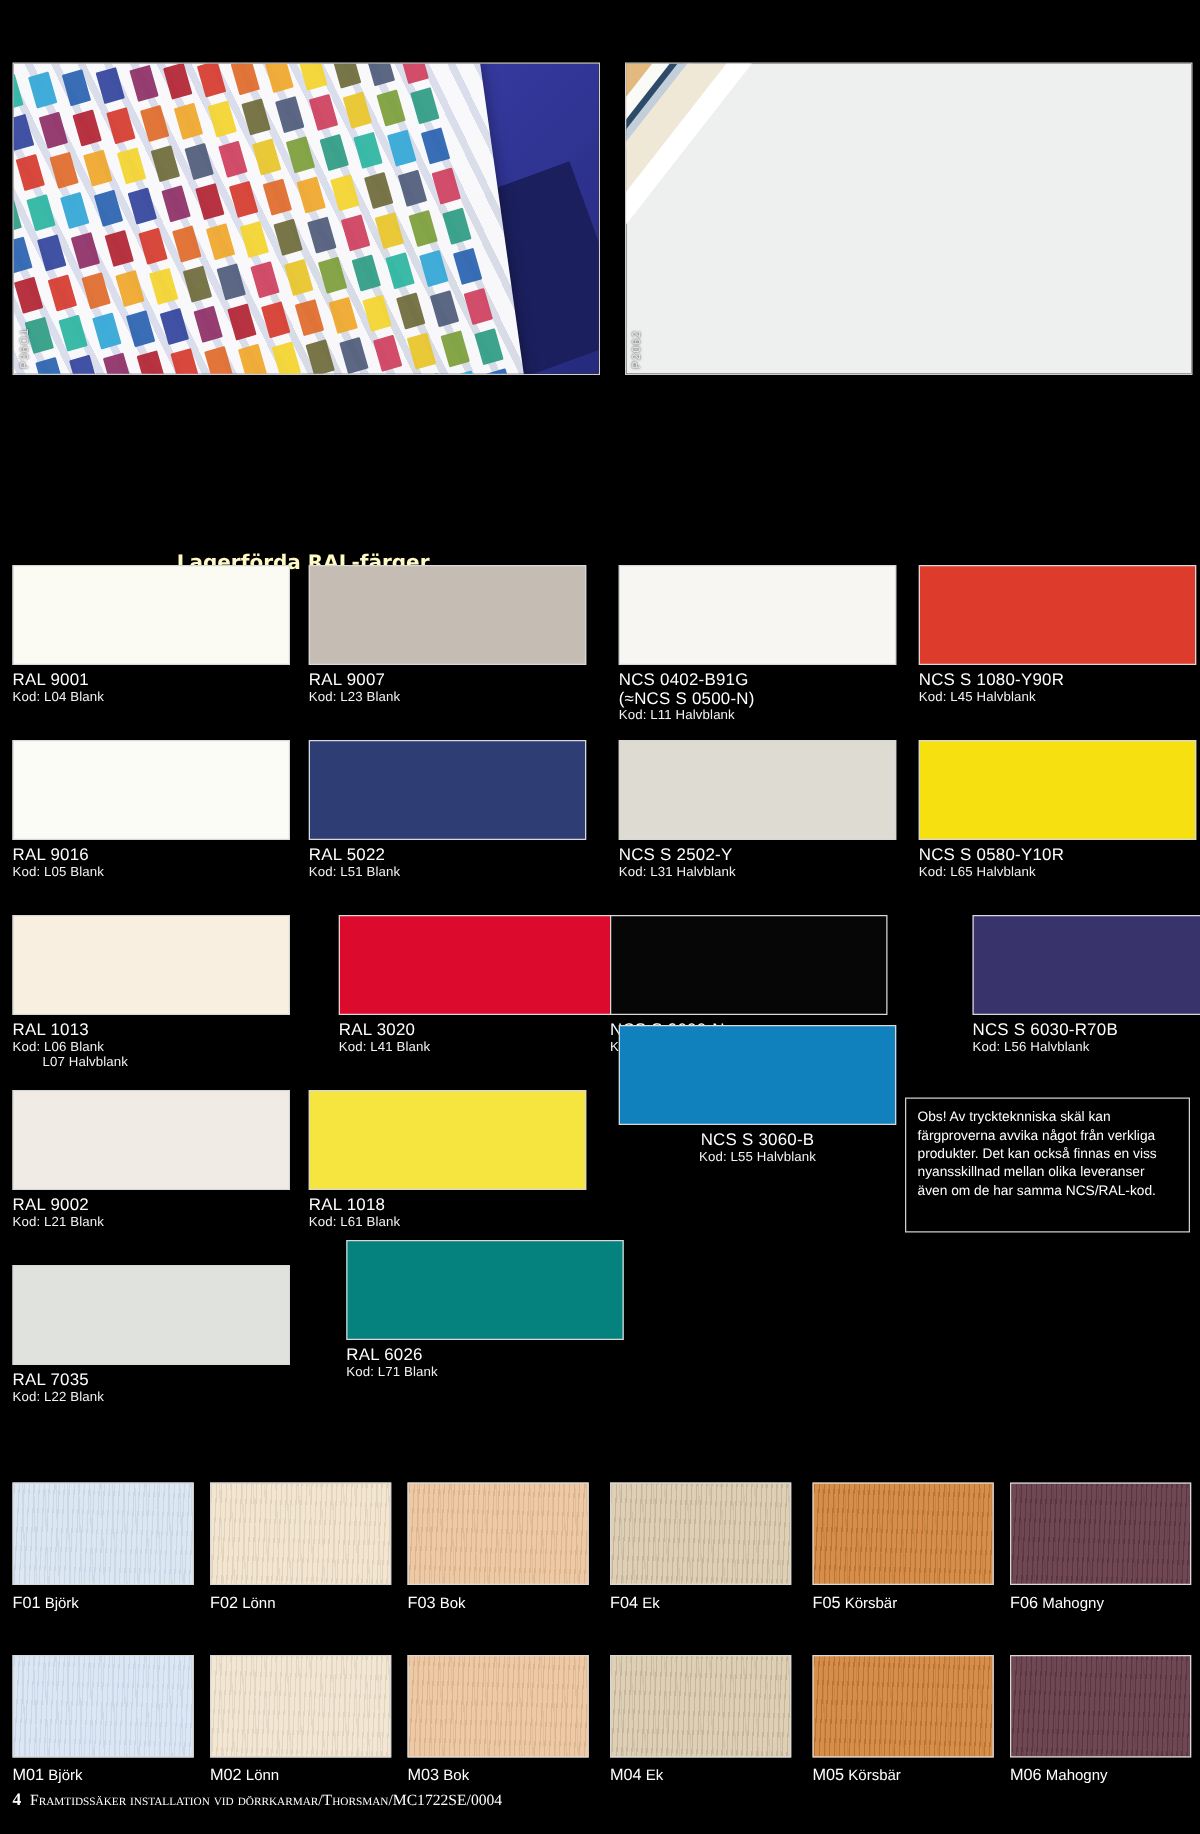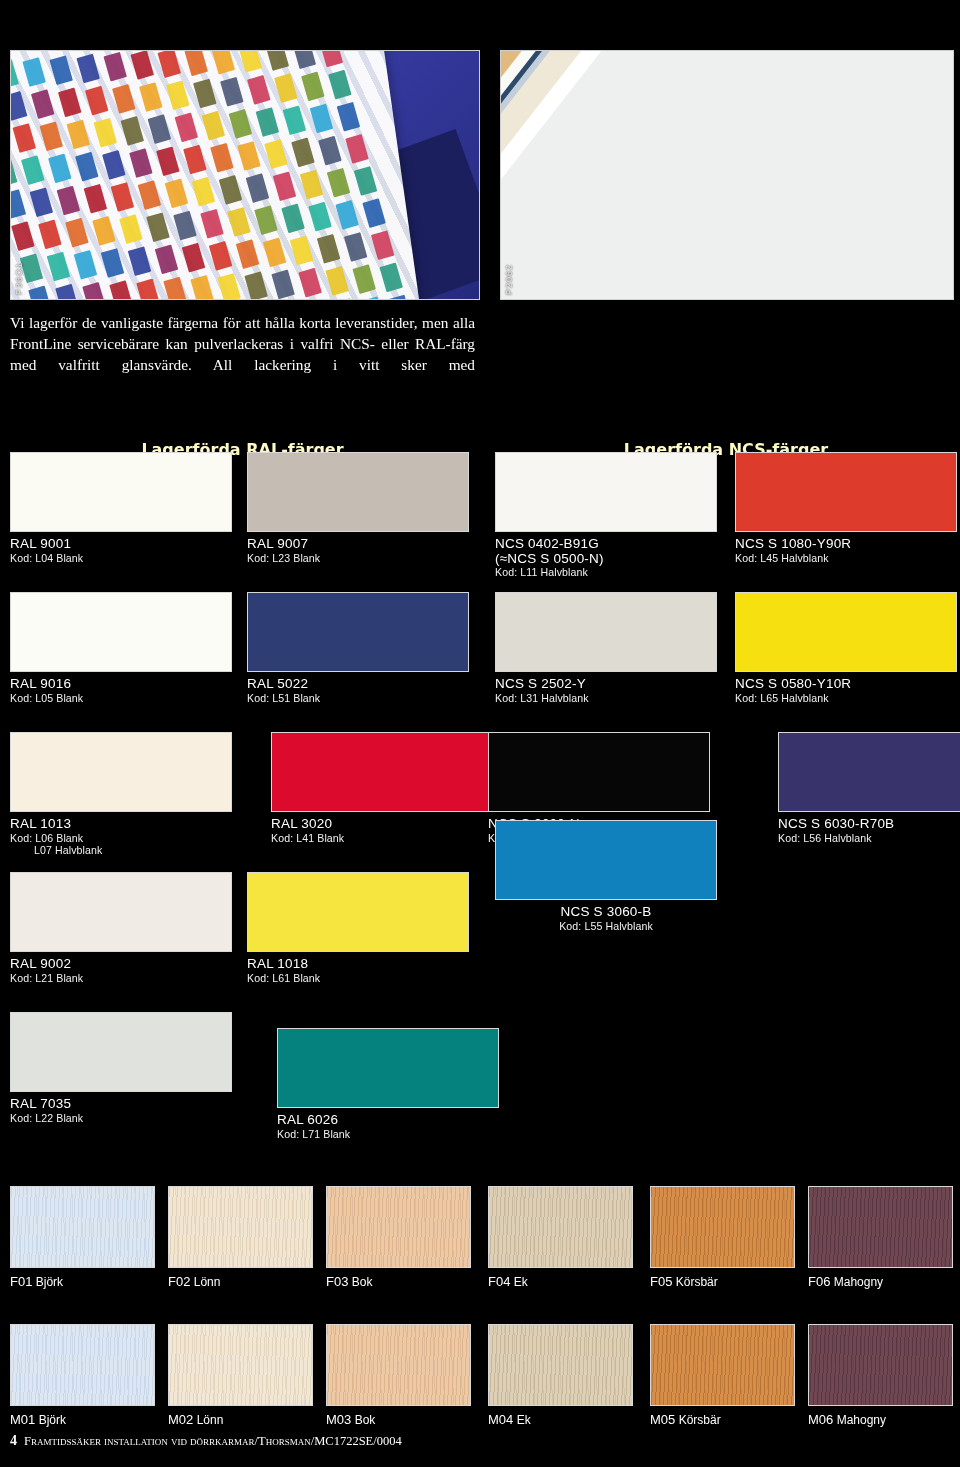--- a/index.html
+++ b/index.html
@@ -259,27 +259,23 @@
         <div class="strip" style="background: rgb(226, 185, 126); height: 44px; top: 264px; transform: rotate(-52deg);"></div>
         <div class="strip" style="background: rgb(250, 250, 247); height: 18px; top: 308px; transform: rotate(-52deg);"></div>
         <div class="strip" style="background: rgb(45, 74, 104); height: 8px; top: 326px; transform: rotate(-52deg);"></div>
         <div class="strip" style="background: rgb(194, 207, 218); height: 10px; top: 334px; transform: rotate(-52deg);"></div>
         <div class="strip" style="background: rgb(239, 232, 214); height: 40px; top: 344px; transform: rotate(-52deg);"></div>
         <div class="strip" style="background: rgb(255, 255, 255); height: 16px; top: 384px; transform: rotate(-52deg);"></div>
       </div>
     <div class="code">P2062</div>
   </div>
 
-  <div class="intro" id="intro-left">
-    <p>Vi lagerför de vanligaste färgerna för att hålla korta leveranstider, men alla FrontLine servicebärare kan pulverlackeras i valfri NCS- eller RAL-färg med valfritt glansvärde. All lackering i vitt sker med</p>
-  </div>
 
 
   <div class="section-head" id="head-ral">Lagerförda RAL-färger</div>
-  <div class="section-head" id="head-ncs">Lagerförda NCS-färger</div>
 
   <div id="swatch-grid">
       <div class="swatch-cell" style="left: 10px; top: 452px;">
         <div class="swatch" style="background: rgb(251, 250, 243);"></div>
         <div class="sw-name">RAL 9001</div>
         <div class="sw-code">Kod: L04 Blank</div>
       </div>
       <div class="swatch-cell" style="left: 247px; top: 452px;">
         <div class="swatch" style="background: rgb(197, 188, 180);"></div>
         <div class="sw-name">RAL 9007</div>
@@ -350,27 +346,28 @@
       <div class="swatch-cell" style="left: 495px; top: 820px; text-align: center;">
         <div class="swatch" style="background: rgb(17, 129, 189);"></div>
         <div class="sw-name">NCS S 3060-B</div>
         <div class="sw-code">Kod: L55 Halvblank</div>
       </div>
       <div class="swatch-cell" style="left: 10px; top: 1012px;">
         <div class="swatch" style="background: rgb(224, 226, 222);"></div>
         <div class="sw-name">RAL 7035</div>
         <div class="sw-code">Kod: L22 Blank</div>
       </div>
-      <div class="swatch-cell" style="left: 247px; top: 1028px; padding-left: 30px;">
+      <div class="swatch-cell" style="left: 247px; top: 992px; padding-left: 30px;">
         <div class="swatch" style="background: rgb(5, 130, 125);"></div>
         <div class="sw-name">RAL 6026</div>
         <div class="sw-code">Kod: L71 Blank</div>
       </div>
     </div>
 
+  <div id="obs-note">Obs! Av tryckteknniska skäl kan färgproverna avvika något från verkliga produkter. Det kan också finnas en viss nyansskillnad mellan olika leveranser även om de har samma NCS/RAL-kod.</div>
 
   <div id="veneer-row">
       <div class="wood-cell" style="left: 10px; top: 1186px;">
         <div class="wood" style="background: repeating-linear-gradient(93deg, rgb(201, 216, 232) 0px, rgb(201, 216, 232) 1px, transparent 1px, transparent 4px), repeating-linear-gradient(88deg, rgba(0, 0, 0, 0.06) 0px, rgba(0, 0, 0, 0.06) 1px, transparent 1px, transparent 9px) rgb(221, 231, 242);"></div>
         <div class="wood-label"><span>F01</span><span class="sp"> Björk</span></div>
       </div>
       <div class="wood-cell" style="left: 168px; top: 1186px;">
         <div class="wood" style="background: repeating-linear-gradient(93deg, rgb(226, 210, 184) 0px, rgb(226, 210, 184) 1px, transparent 1px, transparent 4px), repeating-linear-gradient(88deg, rgba(0, 0, 0, 0.06) 0px, rgba(0, 0, 0, 0.06) 1px, transparent 1px, transparent 9px) rgb(242, 230, 210);"></div>
         <div class="wood-label"><span>F02</span><span class="sp"> Lönn</span></div>
       </div>

